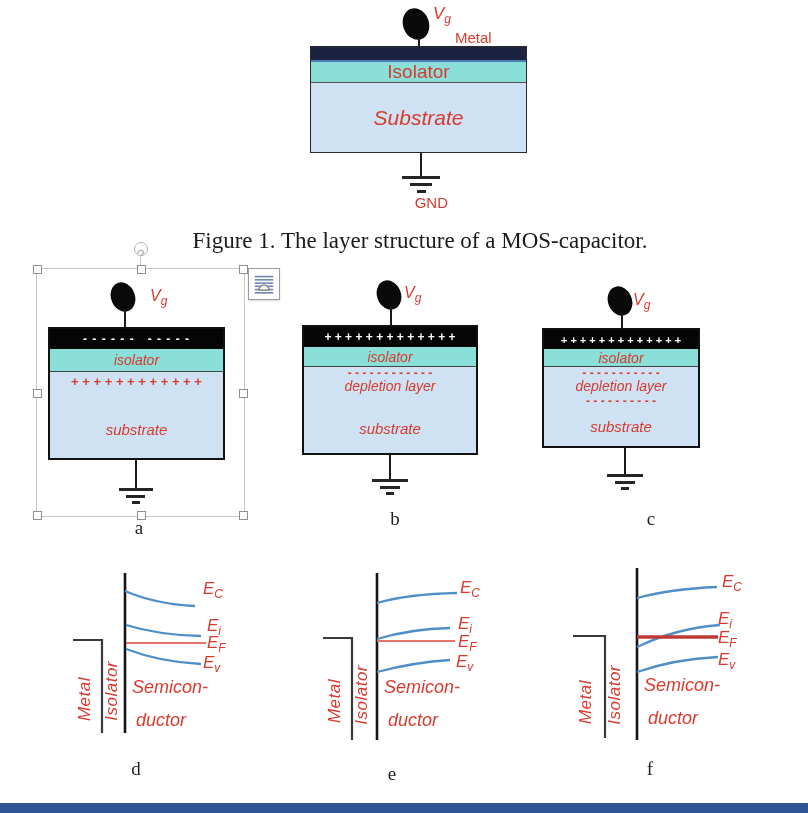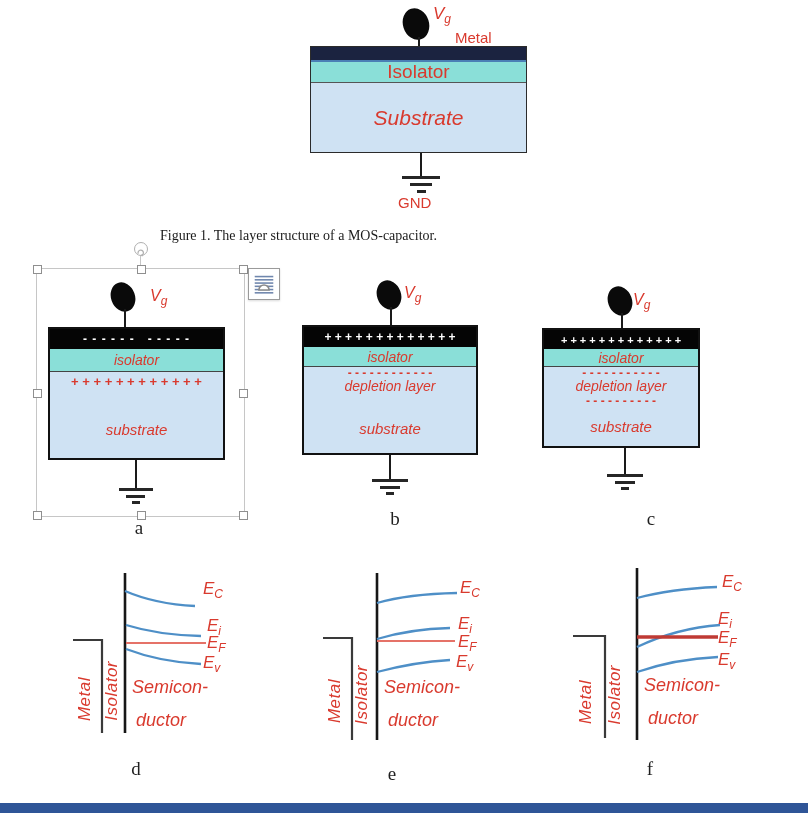--- a/index.html
+++ b/index.html
@@ -60,24 +60,24 @@
       </div>
       <div class="layer" style="flex:1;background:#cfe2f3;">
         <span class="red it" style="font-size:21px;">Substrate</span>
       </div>
     </div>
 
     <div class="stem" style="left:420px;top:153px;height:25px;"></div>
     <div class="gbar" style="left:402px;top:176px;width:38px;"></div>
     <div class="gbar" style="left:410px;top:183px;width:22px;"></div>
     <div class="gbar" style="left:417px;top:190px;width:9px;"></div>
-    <span class="abs red nowrap" style="left:398px;top:194px;width:50px;text-align:left;font-size:15px;">GND</span>
-  </div>
-
-  <span class="abs serif" style="left:160px;top:228px;width:520px;text-align:left;font-size:14px;color:#1a1a1a;">Figure 1. The layer structure of a MOS-capacitor.</span>
+    <span class="abs red nowrap" style="left:398px;top:194px;width:50px;text-align:right;font-size:15px;">GND</span>
+  </div>
+
+  <span class="abs serif" style="left:160px;top:228px;width:520px;text-align:center;font-size:23px;color:#1a1a1a;">Figure 1. The layer structure of a MOS-capacitor.</span>
 
   <div class="sel-frame" style="left:36px;top:268px;width:207px;height:247px;">
     <div class="handle" style="left:-4px;top:-4px;"></div>
     <div class="handle" style="left:100px;top:-4px;"></div>
     <div class="handle" style="right:-4px;top:-4px;"></div>
     <div class="handle" style="left:-4px;top:120px;"></div>
     <div class="handle" style="right:-4px;top:120px;"></div>
     <div class="handle" style="left:-4px;bottom:-4px;"></div>
     <div class="handle" style="left:100px;bottom:-4px;"></div>
     <div class="handle" style="right:-4px;bottom:-4px;"></div>

